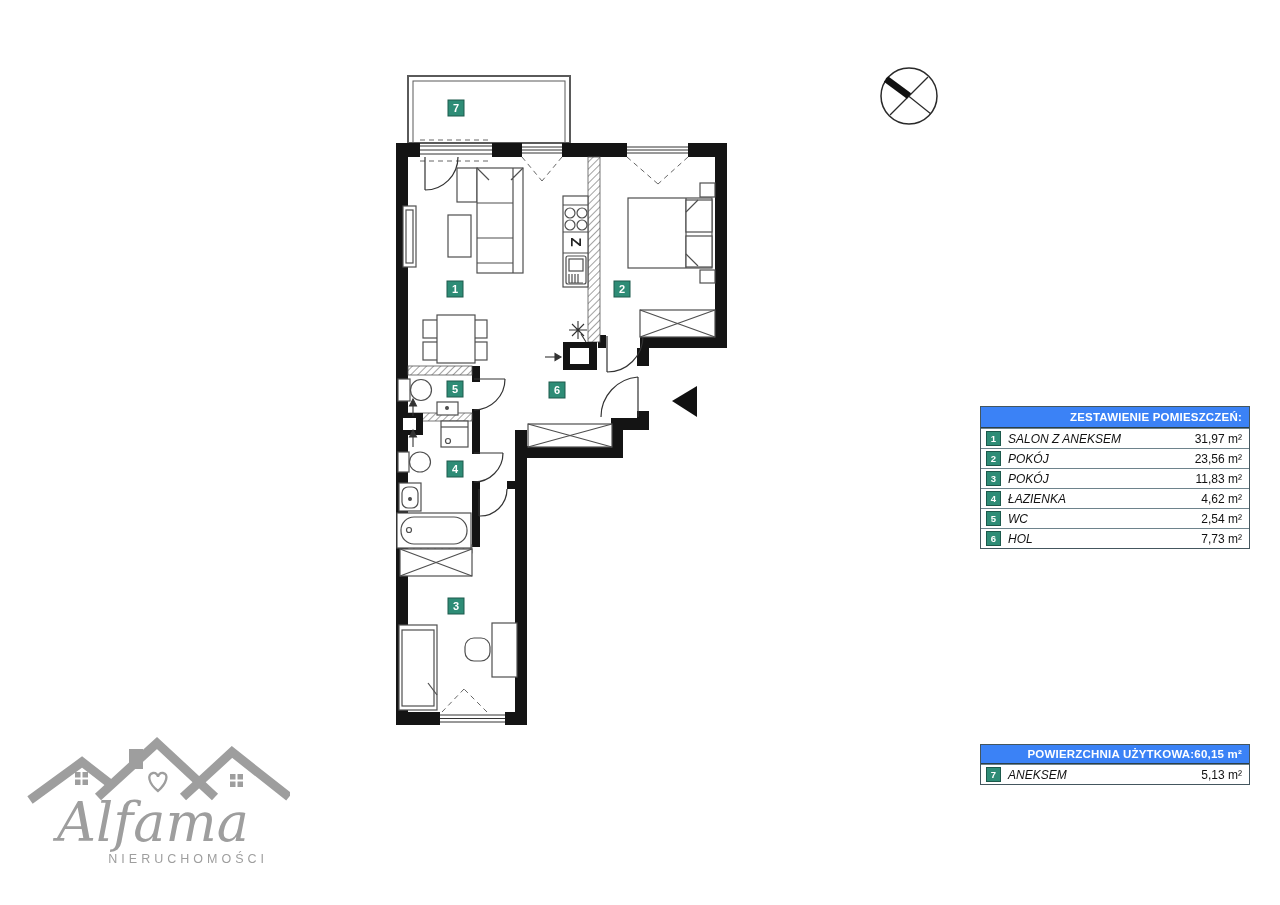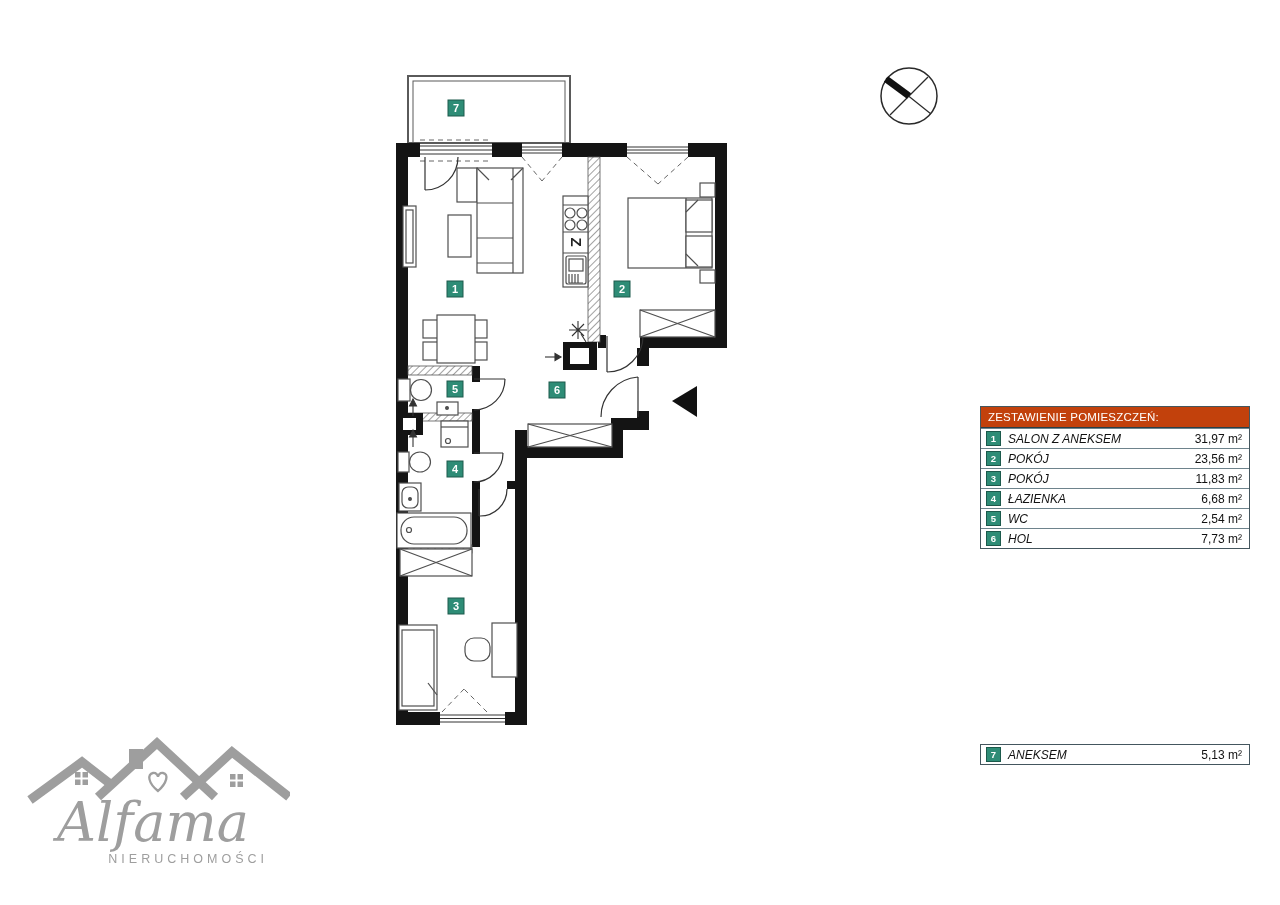--- a/index.html
+++ b/index.html
@@ -2,22 +2,22 @@
 <html><head>
 <meta charset="utf-8">
 <style>
   html,body{margin:0;padding:0;background:#fff;width:1280px;height:905px;position:relative;
             font-family:"Liberation Sans",sans-serif;overflow:hidden;}
   .abs{position:absolute;}
 
   
   .tbl{position:absolute;left:980px;width:270px;background:#fff;border:1px solid #44565e;
        box-sizing:border-box;color:#111;}
-  .tbl-header{background:#c2410c;color:#fff;font-weight:normal;font-size:11.5px;
-              letter-spacing:.2px;display:flex;justify-content:flex-start;align-items:center;
+  .tbl-header{background:#3b82f6;color:#fff;font-weight:bold;font-size:11.5px;
+              letter-spacing:.2px;display:flex;justify-content:flex-end;align-items:center;
               padding:4px 7px;border-bottom:1px solid #2b3e46;}
   .tbl-header.tight{padding:3px 7px 3px 3px;}
   .tbl-row{display:flex;align-items:center;height:19px;border-top:1px solid #6e838c;
            padding:0 7px 0 5px;font-size:12px;background:#fff;}
   .tbl-row:first-of-type{border-top:none;}
   .badge{width:13px;height:13px;background:#2E8C76;border:1px solid #1C5A4C;color:#fff;
          font-size:9.5px;font-weight:bold;display:flex;align-items:center;justify-content:center;
          margin-right:7px;flex:0 0 auto;line-height:1;}
   .rname{flex:1;white-space:nowrap;font-style:italic;}
   .rarea{margin-left:auto;white-space:nowrap;}
@@ -247,35 +247,39 @@
     <span class="rarea">23,56 m²</span>
   </div>
   <div class="tbl-row">
     <span class="badge">3</span>
     <span class="rname">POKÓJ</span>
     <span class="rarea">11,83 m²</span>
   </div>
   <div class="tbl-row">
     <span class="badge">4</span>
     <span class="rname">ŁAZIENKA</span>
-    <span class="rarea">6,68 m²</span>
+    <span class="rarea">4,62 m²</span>
   </div>
   <div class="tbl-row">
     <span class="badge">5</span>
     <span class="rname">WC</span>
     <span class="rarea">2,54 m²</span>
   </div>
   <div class="tbl-row">
     <span class="badge">6</span>
     <span class="rname">HOL</span>
     <span class="rarea">7,73 m²</span>
   </div>
 </div>
 
 <div class="tbl" style="top:744px;">
+  <div class="tbl-header tight">
+    <span>POWIERZCHNIA UŻYTKOWA:</span>
+    <span>60,15 m²</span>
+  </div>
   <div class="tbl-row">
     <span class="badge">7</span>
     <span class="rname">ANEKSEM</span>
     <span class="rarea">5,13 m²</span>
   </div>
 </div>
 
 <svg class="abs" style="left:25px;top:733px;" width="265" height="145" viewBox="0 0 265 145">
   <g stroke="#9E9E9E" stroke-width="9" fill="none">
     <polyline points="5,67 57,29 88,53"></polyline>

